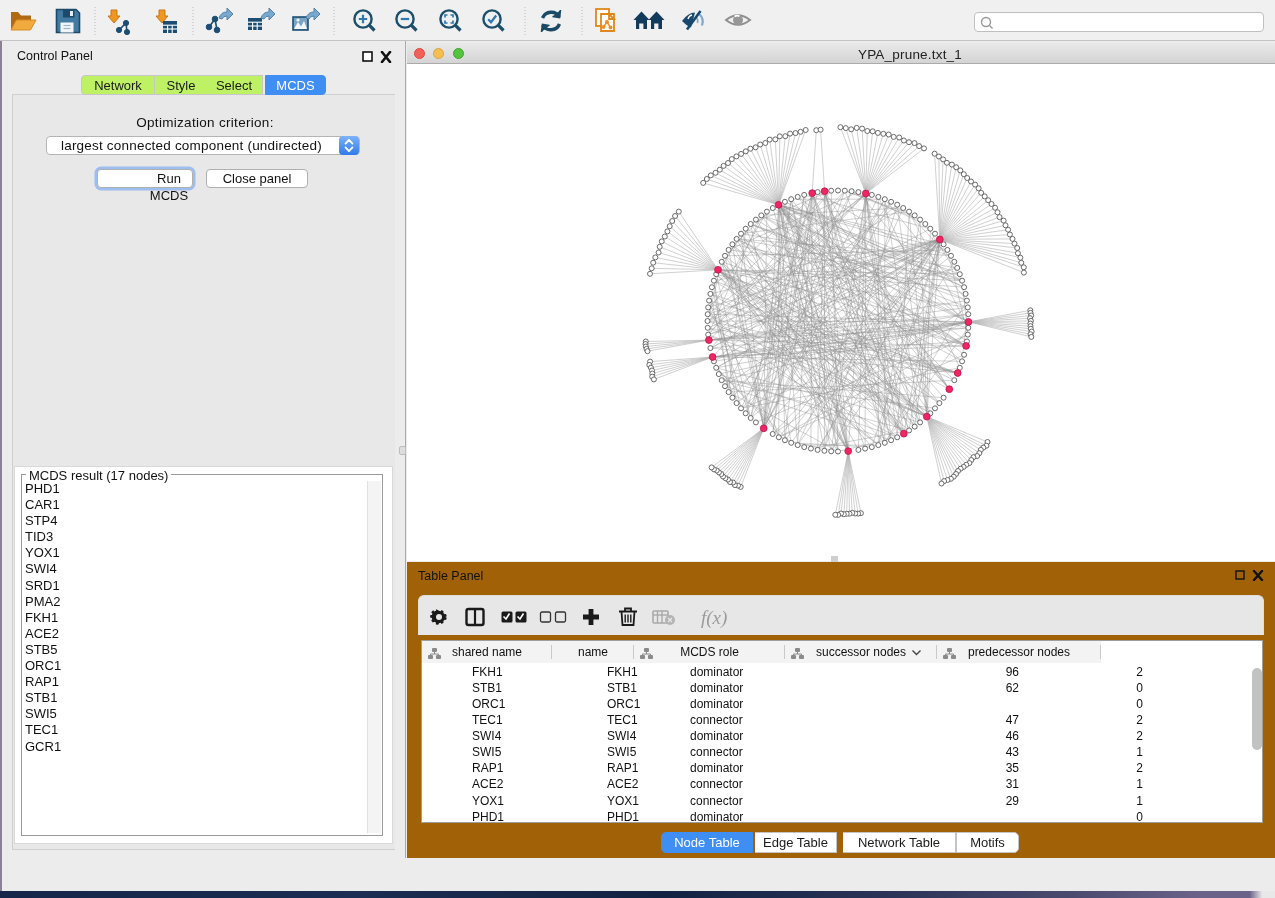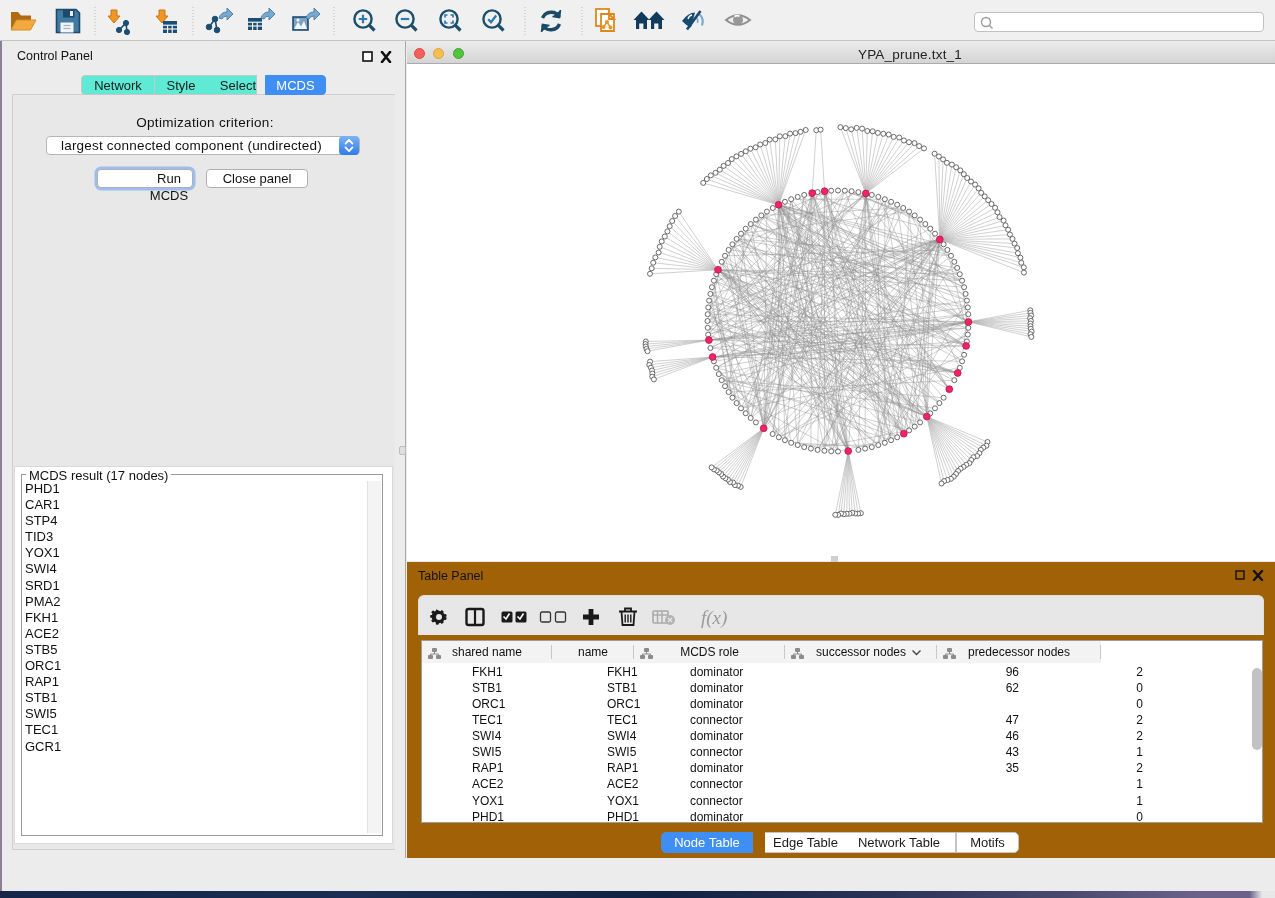--- a/index.html
+++ b/index.html
@@ -8,21 +8,21 @@
 .abs { position:absolute; }
 
 
 #toolbar { left:0; top:0; width:1275px; height:41px; background:#f0f0f0; border-bottom:1px solid #c3c3c3; }
 #toolbar svg { position:absolute; top:0; left:0; }
 #searchbox { left:974px; top:12px; width:290px; height:20px; background:#fff; border:1px solid #c0c0c0; border-radius:4px; }
 
 
 #leftwrap { left:0; top:41px; width:406px; height:817px; background:#ececec; border-left:2px solid #8d7f96; }
 #cp-tabs { left:79px; top:75px; height:20px; }
-.tab { position:absolute; top:0; height:20px; background:#5eead4; border:1px solid #c7c7c7; font-size:13px; color:#1a1a1a; text-align:center; line-height:19px; }
+.tab { position:absolute; top:0; height:20px; background:#bef264; border:1px solid #c7c7c7; font-size:13px; color:#1a1a1a; text-align:center; line-height:19px; }
 .tab.sel { background:#3f8ef3; color:#fff; border-color:#3f8ef3; }
 #cp-inner { left:10px; top:53px; width:386px; height:756px; background:#e8e8e8; border:1px solid #cfcfcf; }
 #opt-label { left:0px; top:115px; width:406px; text-align:center; font-size:13.5px; letter-spacing:0.3px; color:#111; }
 #cp-select { left:44px; top:136px; width:314px; height:19px; background:#fff; border:1px solid #b5b5b5; border-radius:4px; font-size:13.5px; letter-spacing:0.2px; color:#111; line-height:17px; padding-left:14px; }
 #cp-select .caps { position:absolute; right:0; top:-1px; width:20px; height:19px; border-radius:4px; background:linear-gradient(#7db2f9,#2e7be8); }
 .btn { position:absolute; height:19px; background:#fff; border:1px solid #b0b0b0; border-radius:4px; font-size:13px; color:#111; text-align:center; line-height:17px; }
 #btn-run { left:95px; top:169px; width:96px; box-shadow:0 0 0 2.5px rgba(110,162,245,.6);padding-left:48px; }
 #btn-close { left:204px; top:169px; width:102px; }
 #cp-white { left:12px; top:466px; width:379px; height:378px; background:#fff; border:1px solid #d9d9d9; }
 #fieldset { left:19px; top:474px; width:362px; height:362px; border:1px solid #9a9a9a; }
@@ -223,21 +223,21 @@
 <div class="abs" id="leftwrap">
   <div class="abs" id="cp-inner"></div>
   <div class="abs" style="left:15px;top:8px;font-size:12.5px;color:#111;">Control Panel</div>
   <svg class="abs" style="left:360px;top:10px;" width="32" height="12" viewBox="0 0 32 12">
     <rect x="1" y="1" width="9" height="9" fill="#fff" stroke="#111" stroke-width="1.6"></rect>
     <path d="M20 1 L28 11 M28 1 L20 11" stroke="#111" stroke-width="2.6" stroke-linecap="round"></path>
   </svg>
   <div class="abs" id="cp-tabs" style="left:0;top:34px;width:406px;height:20px;">
     <div class="tab" style="left:79px;width:74px;border-radius:4px 0 0 4px;">Network</div>
     <div class="tab" style="left:153px;width:53px;border-left:none;">Style</div>
-    <div class="tab" style="left:198px;width:57px;border-left:none;text-align:right;">Select</div>
+    <div class="tab" style="left:204px;width:57px;border-left:none;">Select</div>
     <div class="tab sel" style="left:263px;width:61px;border-radius:0 4px 4px 0;">MCDS</div>
   </div>
   <div class="abs" id="opt-label" style="top:74px;">Optimization criterion:</div>
   <div class="abs" id="cp-select" style="top:95px;">largest connected component (undirected)
     <span class="caps"><svg width="20" height="19" viewBox="0 0 20 19">
           <path d="M6.5 7.6 L10 3.8 L13.5 7.6 M6.5 11.4 L10 15.2 L13.5 11.4" stroke="#fff" stroke-width="1.8" fill="none" stroke-linecap="round" stroke-linejoin="round"></path>
         </svg></span>
   </div>
   <div class="btn" id="btn-run" style="top:128px;">Run MCDS</div>
   <div class="btn" id="btn-close" style="top:128px;">Close panel</div>
@@ -677,39 +677,41 @@
         <span class="c1">RAP1</span>
         <span class="c2">RAP1</span>
         <span class="c3">dominator</span>
         <span class="c4">35</span>
         <span class="c5">2</span>
       </div>
     <div class="row" style="top:136px;">
         <span class="c1">ACE2</span>
         <span class="c2">ACE2</span>
         <span class="c3">connector</span>
+        <span class="c4">31</span>
         <span class="c5">1</span>
       </div>
     <div class="row" style="top:153px;">
         <span class="c1">YOX1</span>
         <span class="c2">YOX1</span>
         <span class="c3">connector</span>
+        <span class="c4">29</span>
         <span class="c5">1</span>
       </div>
     <div class="row" style="top:169px;">
         <span class="c1">PHD1</span>
         <span class="c2">PHD1</span>
         <span class="c3">dominator</span>
         <span class="c5">0</span>
       </div>
     <div class="abs" id="tp-sb" style="left:830px;top:27px;"></div>
   </div>
   <div class="abs" id="tp-tabs">
     <div class="btab sel" style="left:0px;width:92px;border-radius:5px 0 0 5px;">Node Table</div>
-    <div class="btab" style="left:104px;width:82px;border-left:none;">Edge Table</div>
+    <div class="btab" style="left:94px;width:82px;border-left:none;">Edge Table</div>
     <div class="btab" style="left:182px;width:113px;border-left:none;">Network Table</div>
     <div class="btab" style="left:295px;width:63px;border-radius:0 5px 5px 0;">Motifs</div>
   </div>
 </div>
 <div class="abs" id="statusbar">
   <div class="abs" id="sb-listbtn">
     <svg width="26" height="19" viewBox="0 0 26 19">
       <g fill="#1a1a1a">
         <rect x="5" y="4" width="2.4" height="2.4"></rect>
           <rect x="9" y="4" width="12" height="2.4"></rect>

